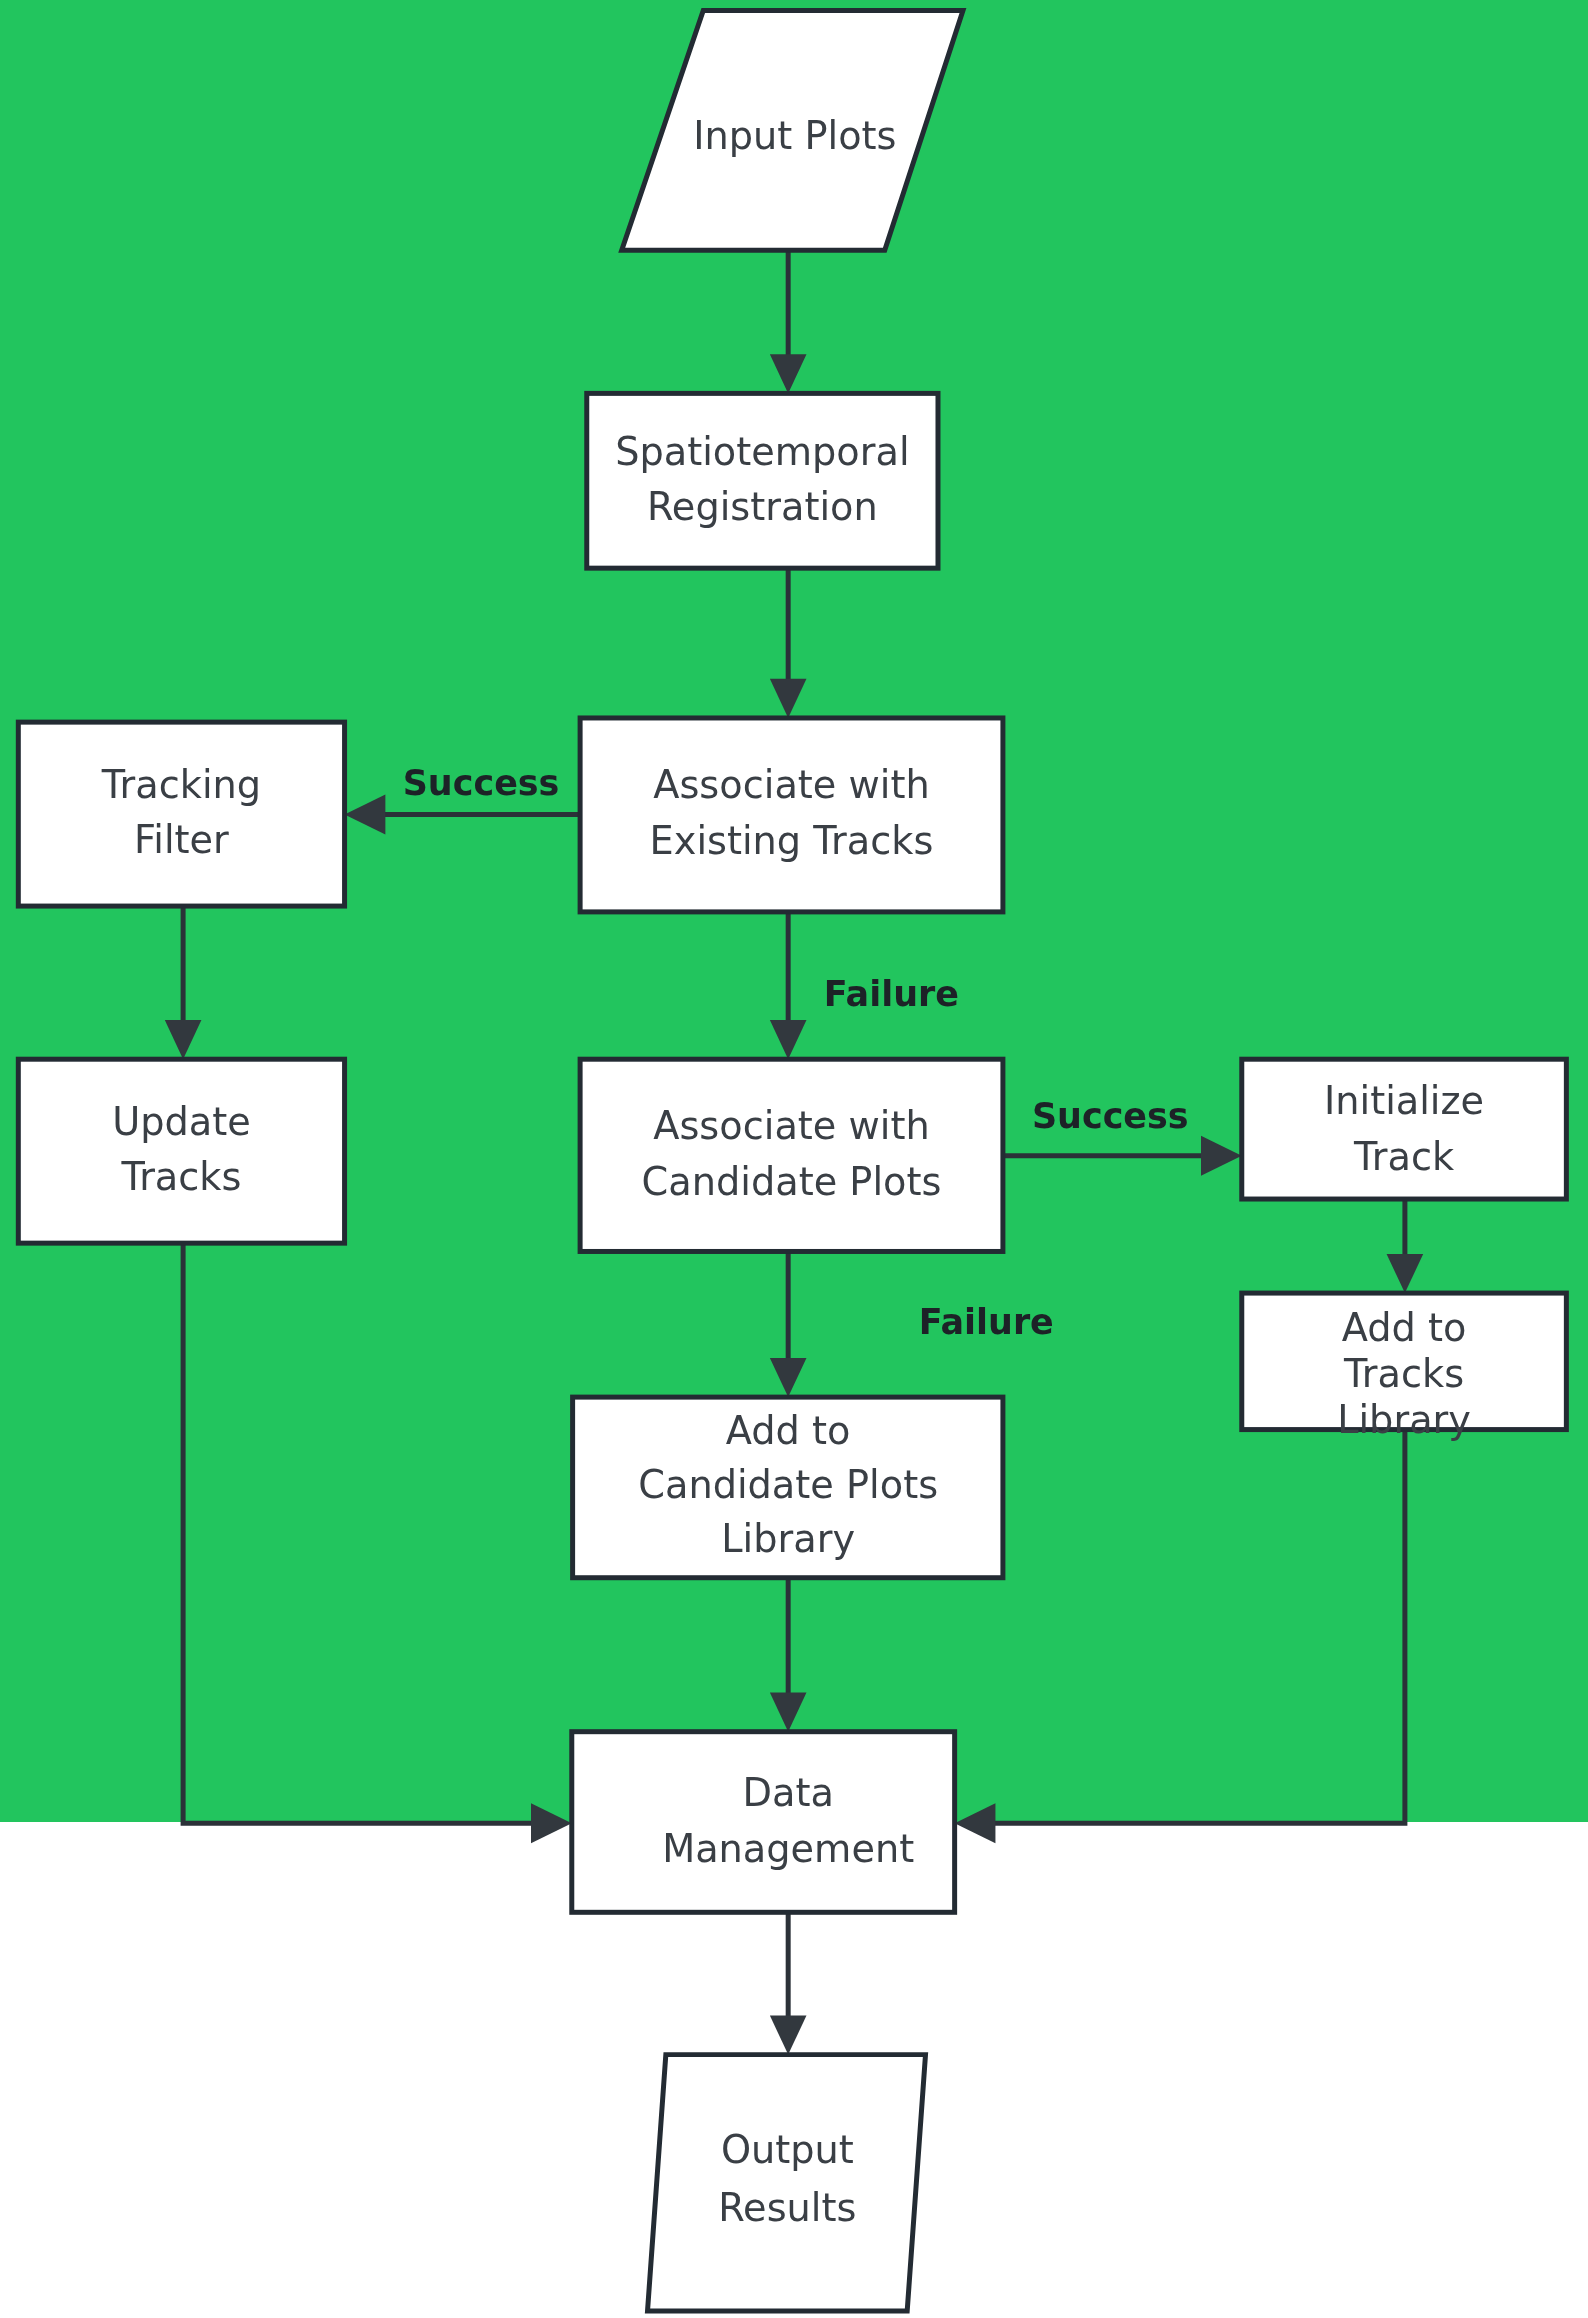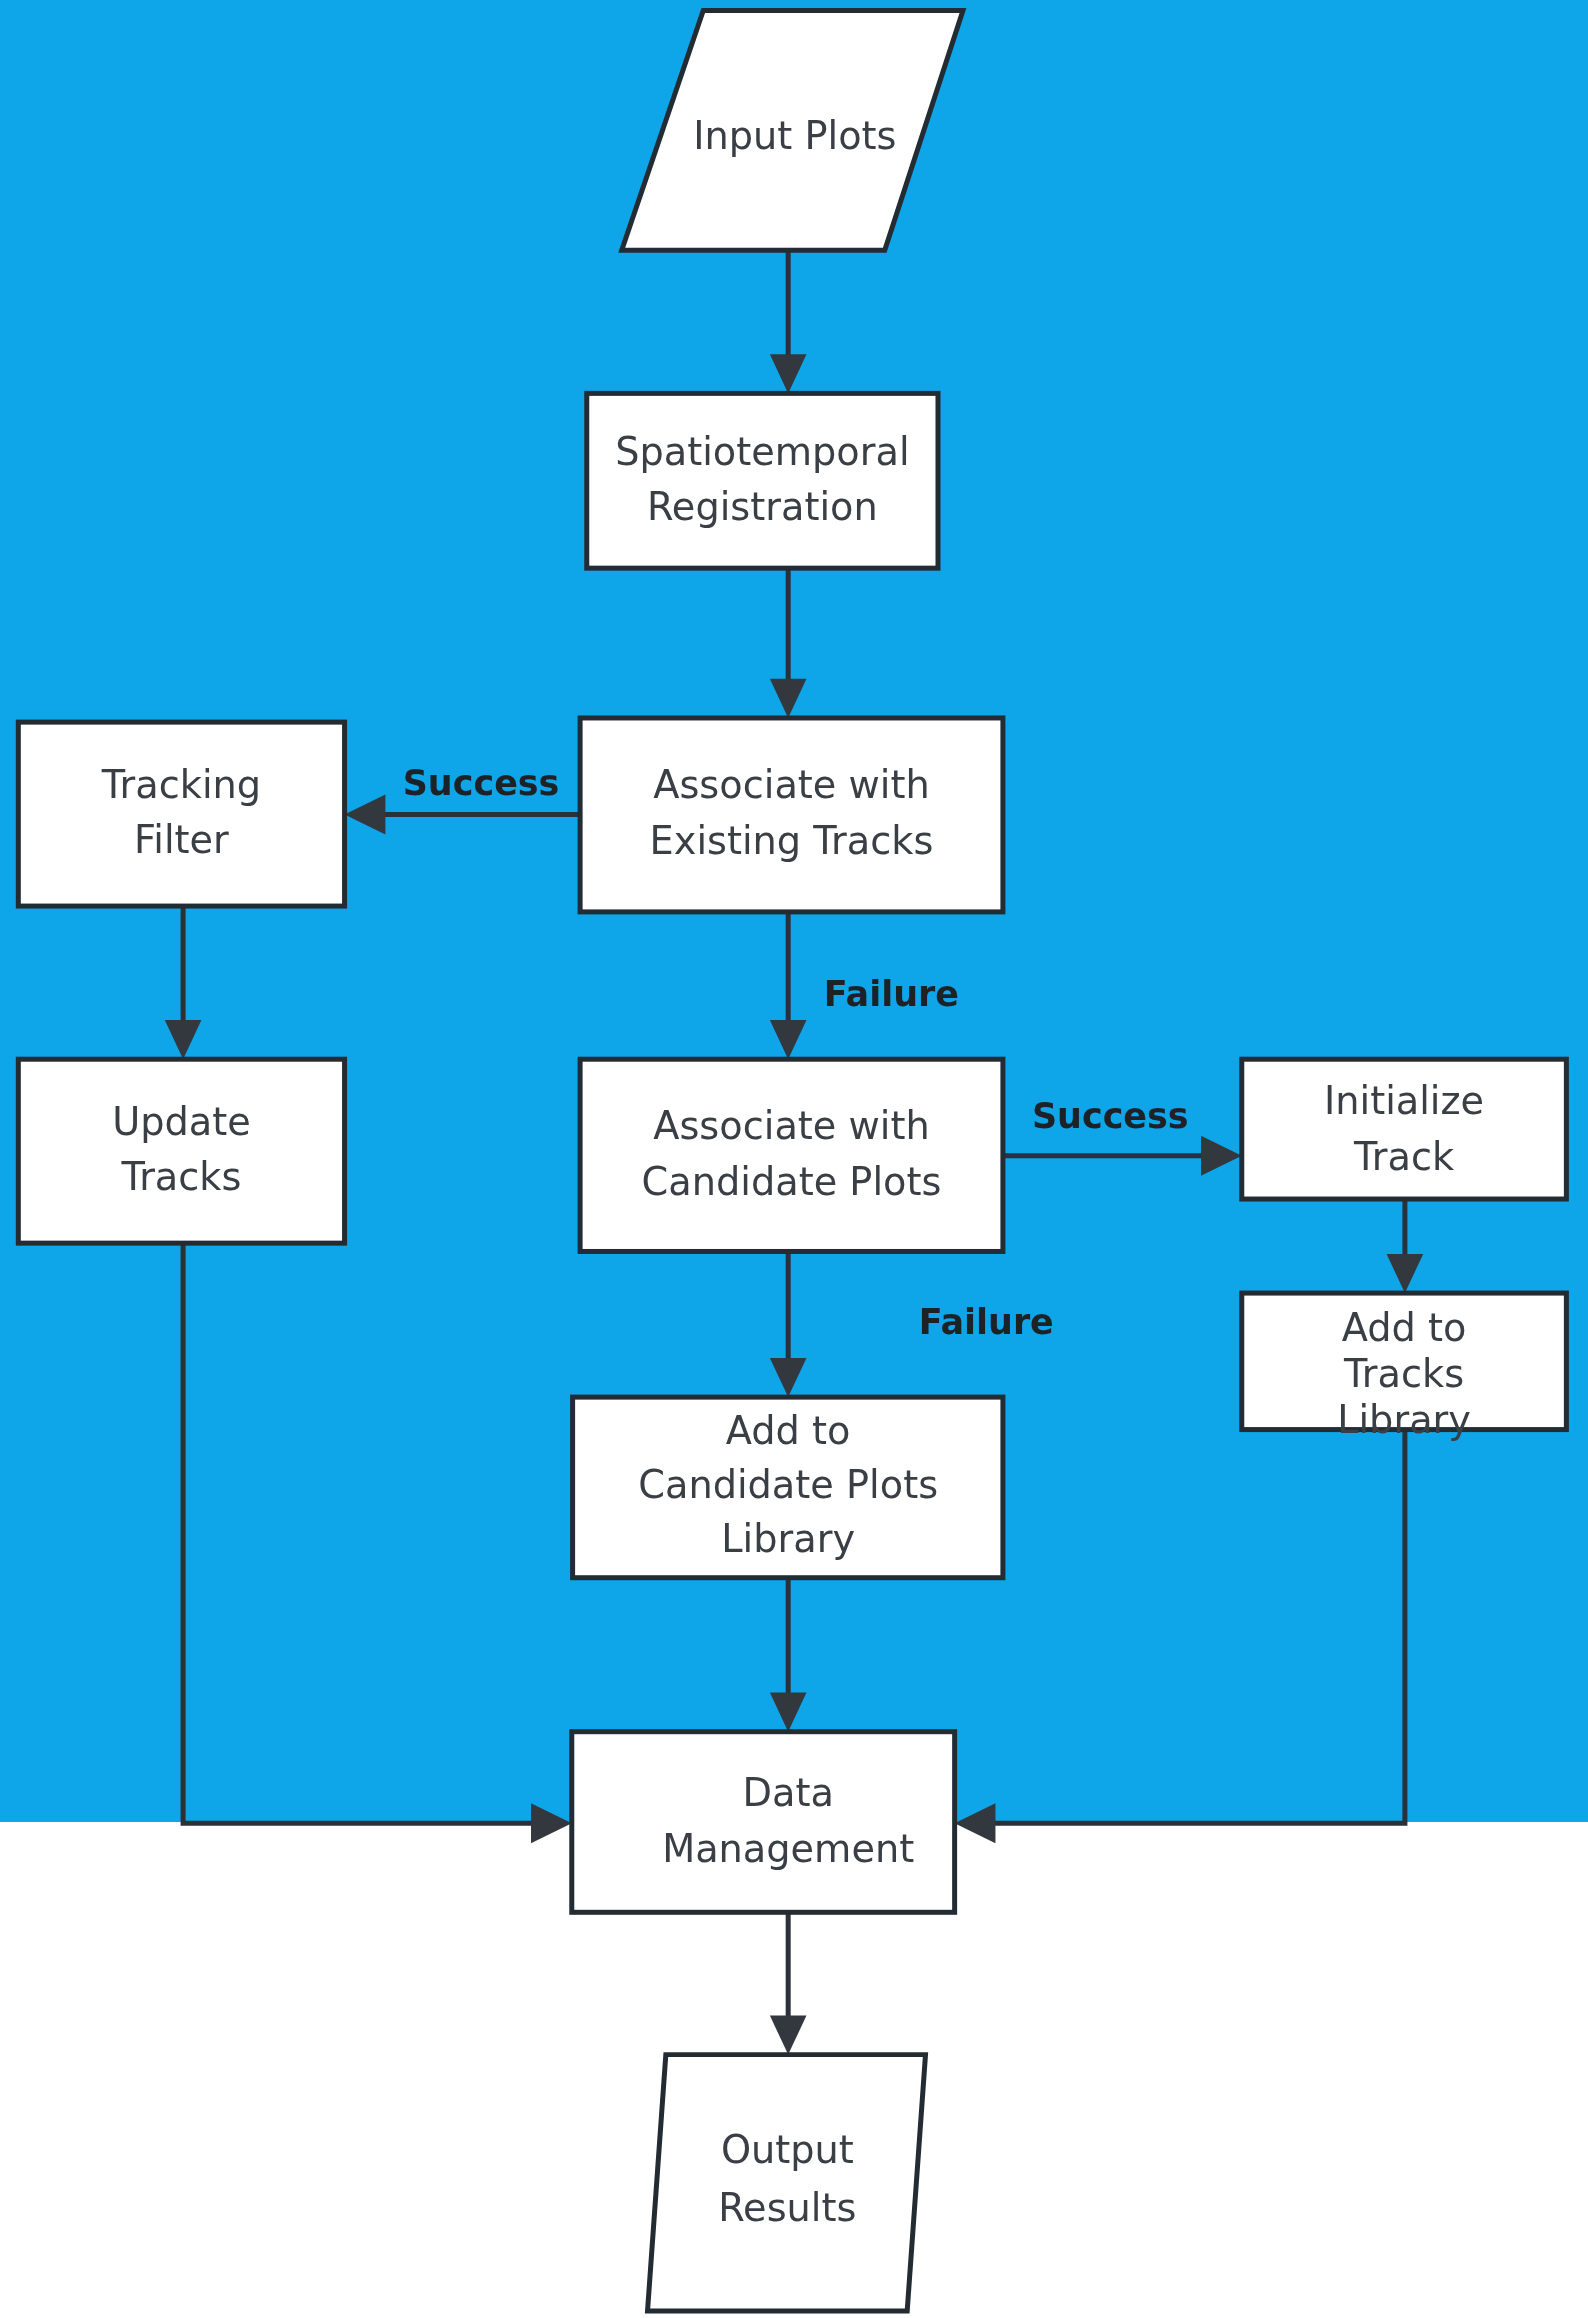--- a/index.html
+++ b/index.html
@@ -10,21 +10,21 @@
   body {
     width: 1588px;
     height: 2319px;
     font-family: "DejaVu Sans", sans-serif;
     overflow: hidden;
   }
   #flowchart-root {
     position: relative;
     width: 1588px;
     height: 1822px;
-    background: #0ea5e9;
+    background: #22c55e;
   }
   svg.chart-canvas {
     position: absolute;
     top: 0;
     left: 0;
     width: 1588px;
     height: 2319px;
     display: block;
   }
   .node-shape {

